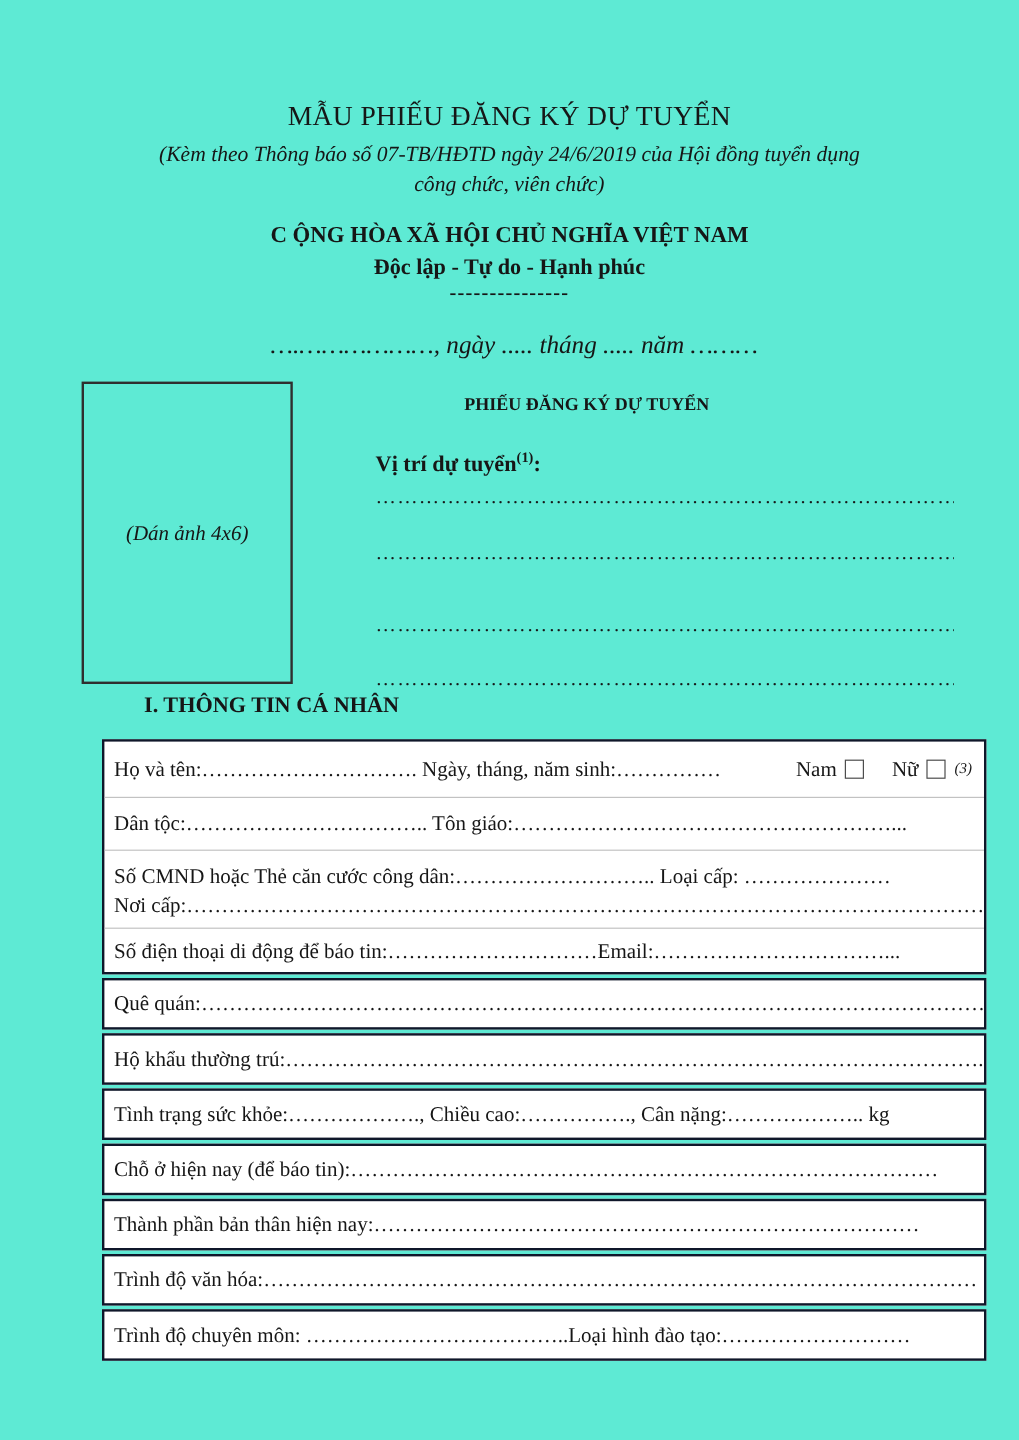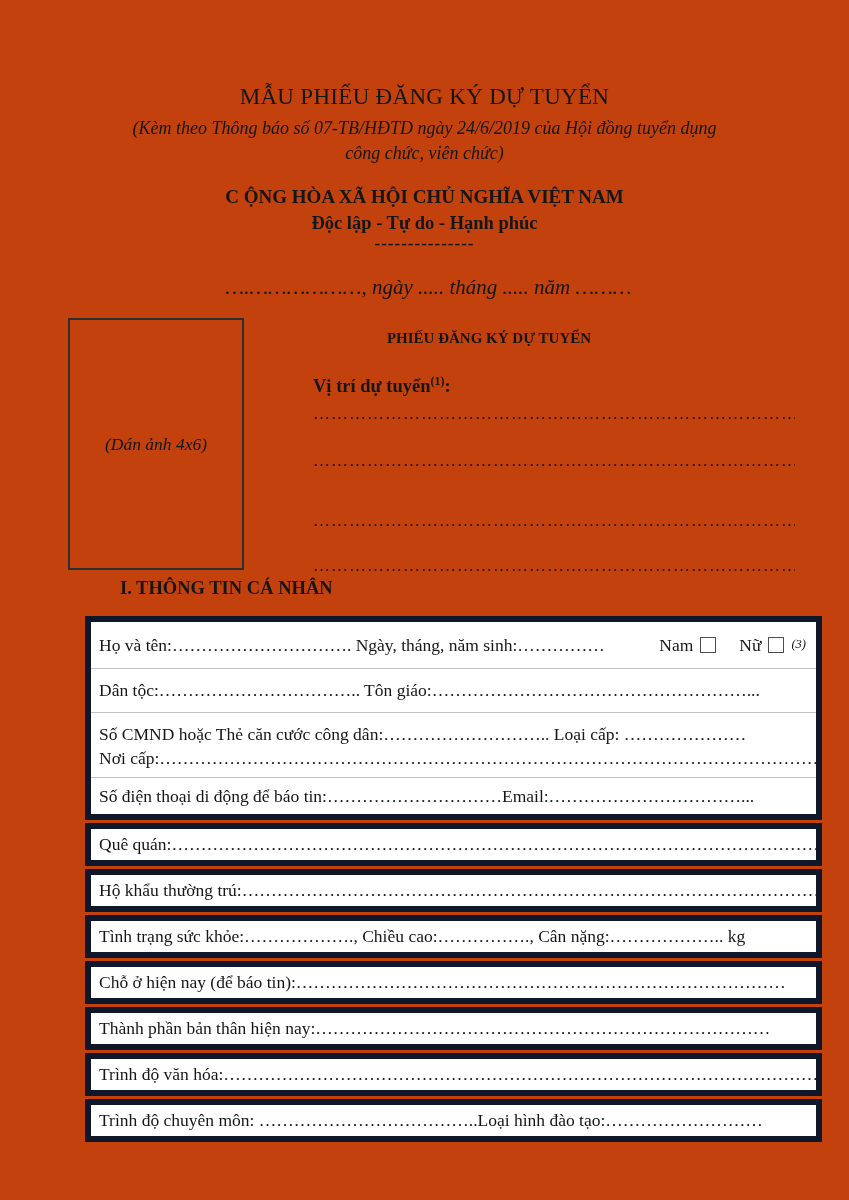--- a/index.html
+++ b/index.html
@@ -1,18 +1,18 @@
 <!DOCTYPE html>
 <html><head>
 <meta charset="utf-8">
 <style>
   html, body { margin:0; padding:0; background:#ffffff; }
   .page {
     position:relative; width:849px; height:1200px; margin:0 auto;
-    background:#c2410c; color:#161616; overflow:hidden;
+    background:#5eead4; color:#161616; overflow:hidden;
     font-family:"Liberation Serif","DejaVu Serif",serif;
   }
   .abs { position:absolute; }
 
   .doc-title { top:84px; left:0; width:100%; text-align:center;
     font-size:23px; letter-spacing:.3px; }
   .doc-subtitle { top:116px; left:0; width:100%; text-align:center;
     font-style:italic; font-size:18px; line-height:25px; }
   .national { top:186px; left:0; width:100%; text-align:center;
     font-weight:bold; font-size:19px; }
@@ -34,21 +34,21 @@
   .field-label { font-weight:bold; font-size:18.5px; }
   .fl-1 { top:44px; } .fl-2 { top:153px; }
   .dots-line { font-size:17px; white-space:nowrap; overflow:hidden;
     height:26px; letter-spacing:1px; }
   .dl-1 { top:74px; } .dl-2 { top:121px; } .dl-3 { top:181px; } .dl-4 { top:226px; }
   sup.ref { font-size:12px; }
 
   .section-heading { left:120px; top:578px; font-weight:bold; font-size:18.5px; }
 
   .info-table { left:85px; top:616px; width:737px; font-size:17.5px; }
-  .cell { box-sizing:border-box; border:6px solid #0f172a; min-height:43px;
+  .cell { box-sizing:border-box; border:2px solid #0f172a; min-height:43px;
     display:flex; align-items:center; padding:0 8px;
     white-space:nowrap; overflow:hidden; background:#fff; }
   .cell + .cell { margin-top:3px; }
   .cell.group { display:block; padding:0; }
   .subrow { box-sizing:border-box; display:flex; align-items:center;
     padding:0 8px; white-space:nowrap; overflow:hidden; }
   .sr-1 { height:46px; }
   .sr-2 { height:44px; border-top:1px solid #c2c2c2; }
   .sr-3 { height:65px; border-top:1px solid #c2c2c2; display:block; padding-top:9px;
     line-height:24px; }

